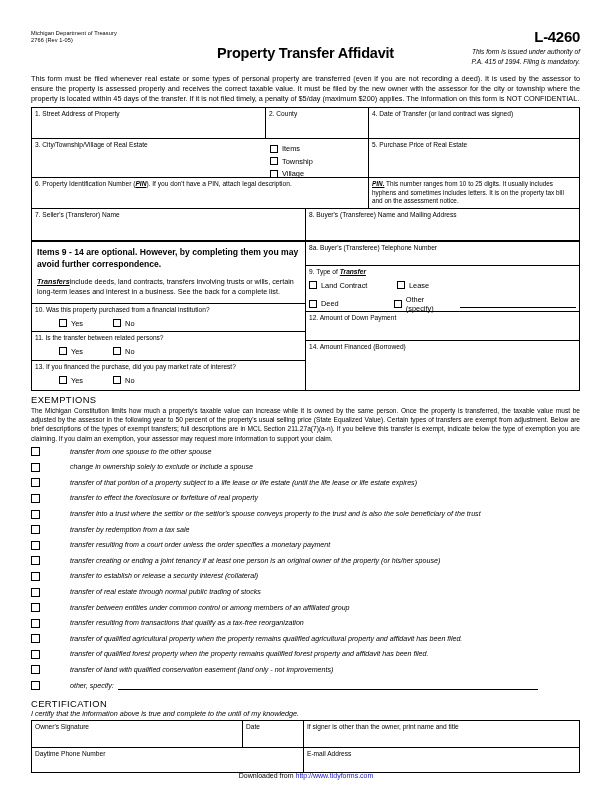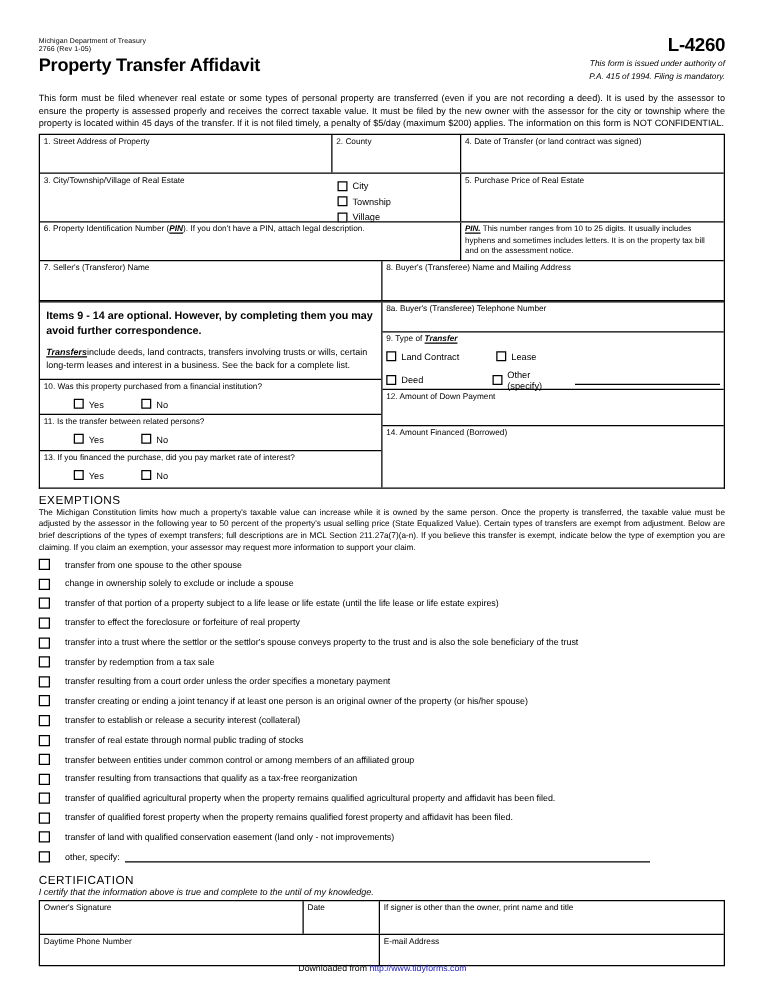--- a/index.html
+++ b/index.html
@@ -12,21 +12,21 @@
     overflow:hidden;
   }
   .page{position:absolute;left:31px;top:30px;width:549px;}
 
   
   .hdr{position:relative;height:42px;}
   .dept{font-size:5.6px;line-height:7px;letter-spacing:.1px;}
   .formno{position:absolute;right:0;top:-2px;font-size:15px;font-weight:bold;letter-spacing:-.3px;}
   .authority{position:absolute;right:0;top:17px;width:220px;text-align:right;
              font-size:6.6px;line-height:9.5px;font-style:italic;}
-  .title{font-size:14.5px;font-weight:bold;letter-spacing:-.2px;margin-top:1px;}
+  .title{font-size:14.5px;font-weight:bold;letter-spacing:-.2px;margin-top:1px;text-align:center;}
 
   .intro{font-size:7.3px;line-height:10.1px;text-align:justify;margin-top:2px;}
 
   .rule{border-top:1.6px solid #000;margin-top:3px;}
 
   
   .tbl{border:1.6px solid #000;border-top:none;position:relative;}
   .row{display:flex;border-bottom:1.2px solid #000;}
   .row:last-child{border-bottom:none;}
   .cell{position:relative;border-right:1.2px solid #000;box-sizing:border-box;padding:2px 3px;}
@@ -53,21 +53,21 @@
 
   .ul{display:inline-block;border-bottom:1.3px solid #000;height:7px;width:120px;
       vertical-align:baseline;margin-left:4px;}
 
   
   .secthead{font-size:9.4px;letter-spacing:.4px;margin-top:3px;}
   .exintro{font-size:6.6px;line-height:9.1px;text-align:justify;margin-top:1px;}
   .exlist{margin-top:4px;}
   .exitem{display:flex;align-items:flex-start;height:15.6px;}
   .exitem .cb{width:9px;height:9px;flex:0 0 auto;margin-top:.5px;}
-  .extxt{font-size:7.1px;line-height:10px;margin-left:12px;}
+  .extxt{font-size:7.1px;line-height:10px;margin-left:30px;font-style:italic;}
   .otherline{display:inline-block;border-bottom:1.4px solid #000;width:420px;height:8px;margin-left:4px;}
 
   .certhead{font-size:9.4px;letter-spacing:.4px;margin-top:2px;}
   .certsub{font-size:7.2px;font-style:italic;line-height:10px;margin-bottom:1px;}
 
   .sigtbl{border:1.6px solid #000;}
   .footer{position:absolute;left:0;right:0;top:772px;text-align:center;font-size:7px;}
   .footer .lnk{color:#2020c0;}
   .footer .dl{color:#000;}
 </style>
@@ -103,21 +103,21 @@
         <div class="lbl">4.  Date of Transfer (or land contract was signed)</div>
       </div>
     </div>
 
     <div class="row" style="height:38px;">
       <div class="cell" style="width:337px;display:flex;">
         <div class="lbl" style="flex:1;">3. City/Township/Village of Real Estate</div>
         <div class="muni">
           <div class="cbrow">
             <span class="cb"></span>
-            <span>City</span>
+            <span>Items</span>
           </div>
           <div class="cbrow">
             <span class="cb"></span>
             <span>Township</span>
           </div>
           <div class="cbrow">
             <span class="cb"></span>
             <span>Village</span>
           </div>
         </div>

